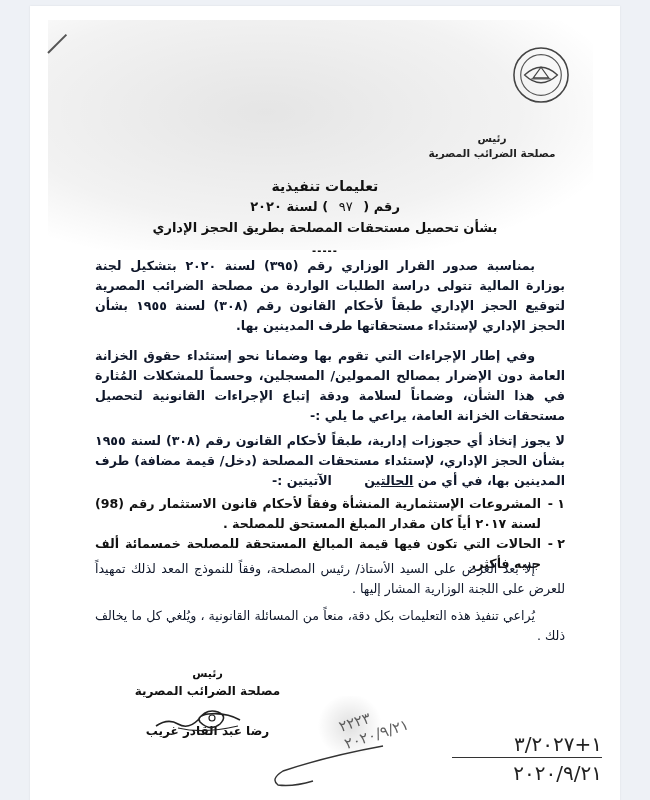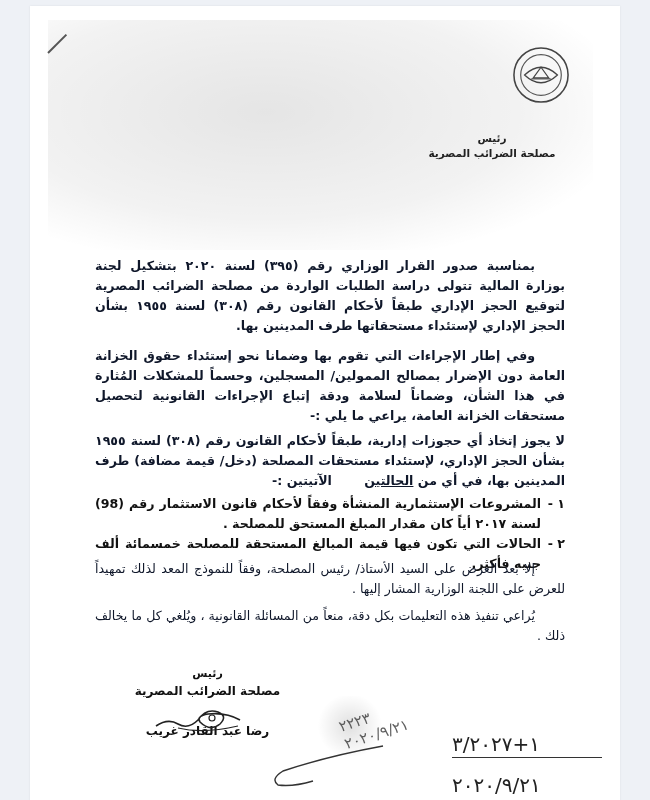--- a/index.html
+++ b/index.html
@@ -70,25 +70,25 @@
     .sig-block .r1 { font-size: 11px; line-height: 16px; }
     .sig-block .r2 { font-size: 12px; line-height: 18px; }
     .sig-block .r3 { font-size: 12px; line-height: 18px; margin-top: 22px; letter-spacing: 1px; }
     .signature { position: absolute; left: 118px; top: 692px; width: 110px; height: 40px; }
     .date-block {
       position: absolute; left: 408px; top: 680px; width: 160px; direction: rtl; text-align: center; color: #111;
     }
     .date-block .d1 { font-size: 11px; font-weight: bold; text-decoration: underline; line-height: 14px; }
     .date-block .d2 { font-size: 6px; line-height: 9px; color: #333; }
     .handwritten {
-      position: absolute; left: 422px; top: 725px; width: 150px; text-align: left; direction: ltr;
+      position: absolute; left: 422px; top: 725px; width: 150px; text-align: right; direction: ltr;
       font-family: "DejaVu Sans", sans-serif; color: #222;
     }
     .handwritten .h1 { font-size: 20px; letter-spacing: 3px; line-height: 26px; }
-    .handwritten .h2 { font-size: 20px; letter-spacing: 3px; line-height: 26px; border-top: 1.5px solid #333; padding-top: 14px; }
+    .handwritten .h2 { font-size: 20px; letter-spacing: 3px; line-height: 26px; border-top: 1.5px solid #333; padding-top: 2px; }
     .stamp-note {
       position: absolute; left: 310px; top: 698px; width: 90px; color: #444;
       font-size: 15px; line-height: 18px; transform: rotate(-18deg); direction: ltr; opacity: 0.85;
     }
     .stamp-blob {
       position: absolute; left: 285px; top: 690px; width: 70px; height: 60px;
       background: radial-gradient(circle, rgba(0,0,0,0.12), rgba(0,0,0,0) 70%);
     }
     .pen-stroke { position: absolute; left: 238px; top: 735px; width: 120px; height: 50px; }
   </style>
@@ -105,20 +105,30 @@
     <path d="M13 30 Q30 14 47 30 Q30 46 13 30 Z" fill="none" stroke="#444" stroke-width="1.3"></path>
     <path d="M22 33 L30 22 L38 33 Z" fill="none" stroke="#444" stroke-width="1.2"></path>
     <line x1="20" y1="34" x2="40" y2="34" stroke="#444" stroke-width="1.2"></line>
   </svg>
 
   <div class="header-title">
     <div>رئيس</div>
     <div>مصلحة الضرائب المصرية</div>
   </div>
 
+  <div class="center-head">
+    <div class="t1">تعليمات تنفيذية</div>
+    <div class="t2">
+      <span>رقم (</span>
+      <span class="num">٩٧</span>
+      <span>) لسنة ٢٠٢٠</span>
+    </div>
+    <div class="t3">بشأن تحصيل مستحقات المصلحة بطريق الحجز الإداري</div>
+    <div class="dashes">-----</div>
+  </div>
 
   <div class="body-text p1">
     <p>بمناسبة صدور القرار الوزاري رقم (٣٩٥) لسنة ٢٠٢٠ بتشكيل لجنة بوزارة المالية تتولى دراسة الطلبات الواردة من مصلحة الضرائب المصرية لتوقيع الحجز الإداري طبقاً لأحكام القانون رقم (٣٠٨) لسنة ١٩٥٥ بشأن الحجز الإداري لإستئداء مستحقاتها طرف المدينين بها.</p>
   </div>
 
   <div class="body-text p2">
     <p>وفي إطار الإجراءات التي تقوم بها وضمانا نحو إستئداء حقوق الخزانة العامة دون الإضرار بمصالح الممولين/ المسجلين، وحسماً للمشكلات المُثارة في هذا الشأن، وضماناً لسلامة ودقة إتباع الإجراءات القانونية لتحصيل مستحقات الخزانة العامة، يراعي ما يلي :-</p>
   </div>
 
   <div class="body-text p3">

